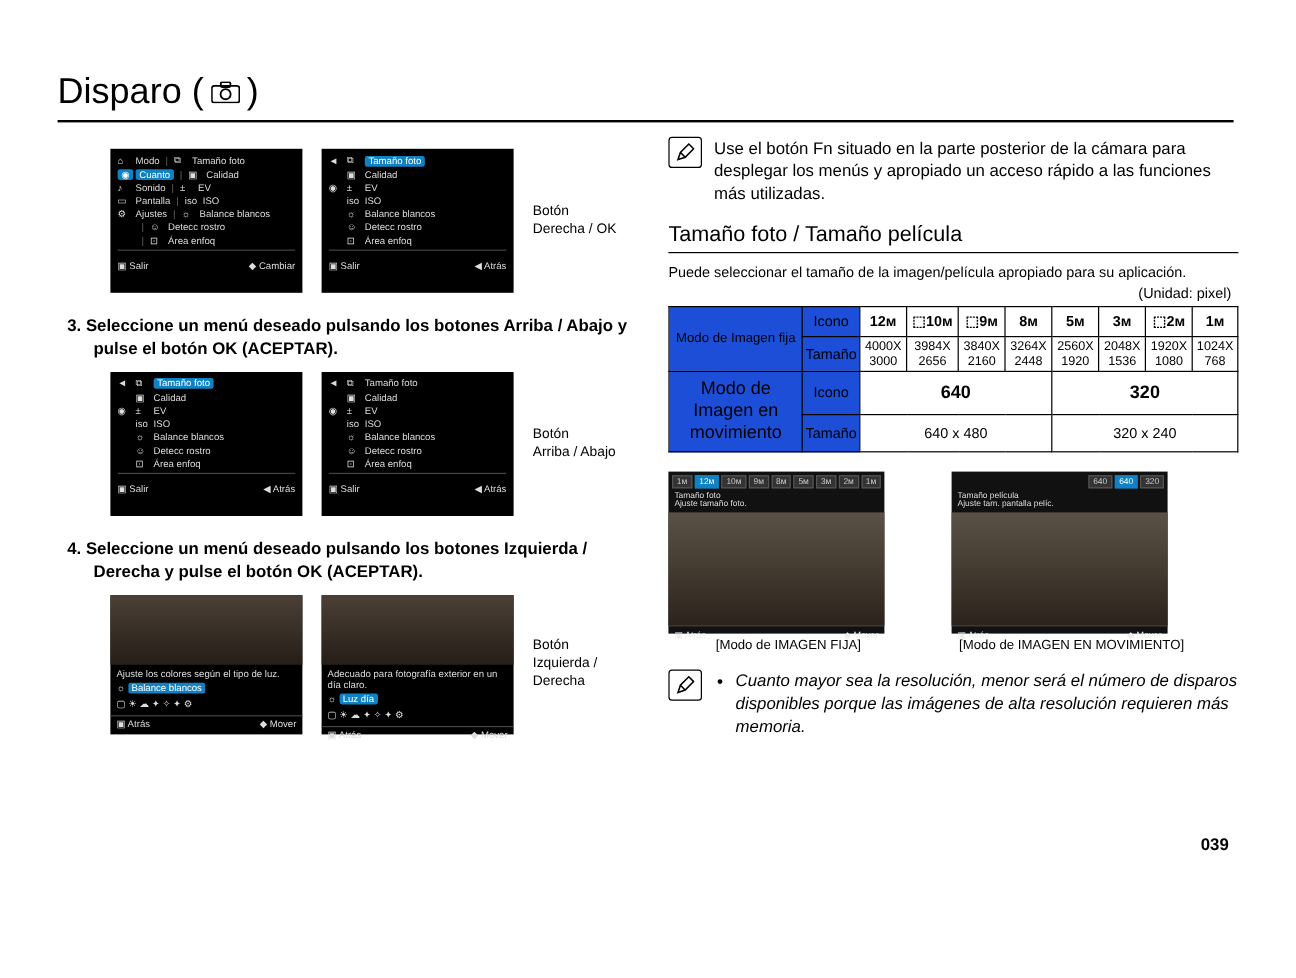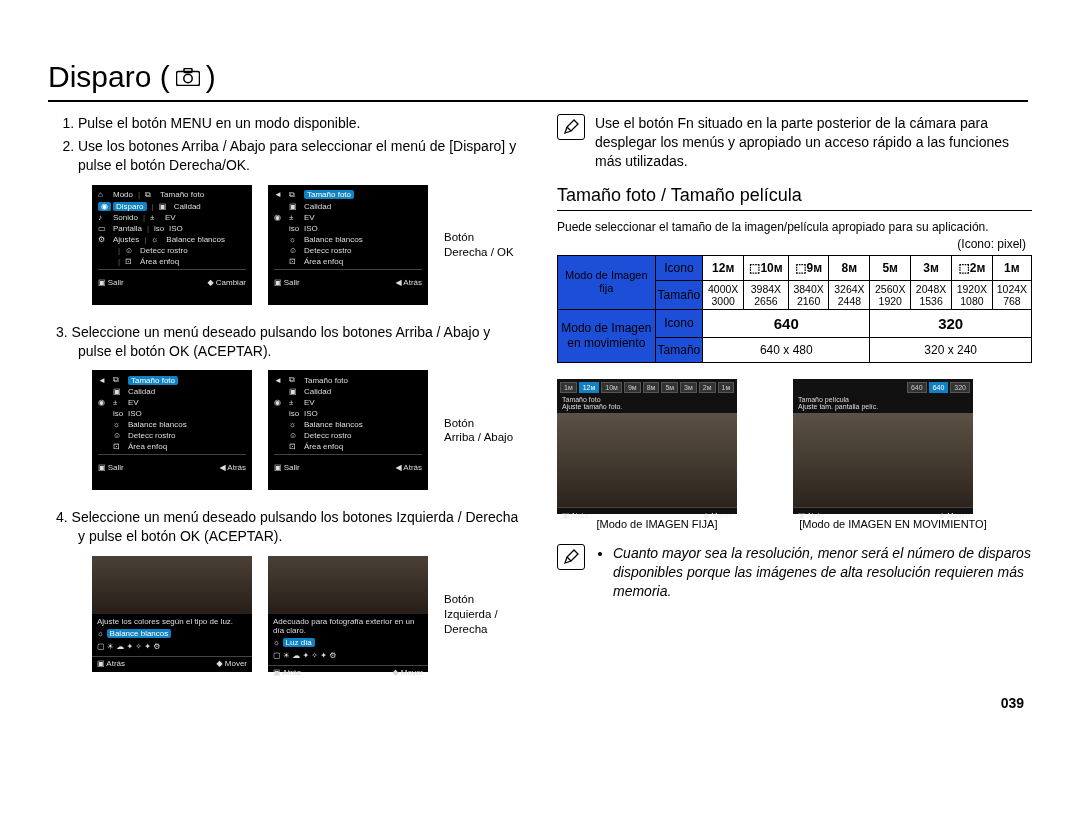--- a/index.html
+++ b/index.html
@@ -39,21 +39,21 @@
   .sect-title {
     font-size: 18px;
     font-weight: 400;
     margin: 0 0 8px 0;
     border-bottom: 1.5px solid #000;
     padding-bottom: 4px;
   }
 
   ol.instructions { margin: 0; padding-left: 30px; font-size: 14px; }
   ol.instructions > li { margin-bottom: 4px; line-height: 1.35; }
-  ol.instructions.three { list-style: none; padding-left: 30px; }
+  ol.instructions.three { list-style: none; padding-left: 30px; font-weight: bold; }
   ol.instructions.three li::before {
      content: attr(data-index) ". "; margin-left: -22px;
   }
 
   
   .screen-pair { display: flex; align-items: flex-start; gap: 16px; margin: 10px 0 18px 44px; }
   .screen {
     background: #000;
     color: #ddd;
     width: 160px;
@@ -130,37 +130,33 @@
           <circle cx="12" cy="10.5" r="4.2" fill="none" stroke="#000" stroke-width="1.5"></circle>
         </svg>
     </span>
     <span>)</span>
   </h1>
 
   <div class="cols">
 
     <div class="col-left">
 
-      <ol class="instructions">
-        <li>Pulse el botón MENU en un modo disponible.</li>
-        <li>Use los botones Arriba / Abajo para seleccionar el menú de [Disparo] y pulse el botón Derecha/OK.</li>
-      </ol>
 
       <div class="screen-pair">
         <div class="screen">
           <div class="row">
               <span class="ic">⌂</span>
               <span>Modo</span>
               <span class="sep"> | </span>
               <span class="ic">⧉</span>
               <span>Tamaño foto</span>
             </div>
           <div class="row">
               <span class="ic"><span class="hl">◉</span></span>
-              <span class="hl">Disparo</span>
+              <span class="hl">Cuanto</span>
               <span class="sep"> | </span>
               <span class="ic">▣</span>
               <span>Calidad</span>
             </div>
           <div class="row">
               <span class="ic">♪</span>
               <span>Sonido</span>
               <span class="sep"> | </span>
               <span class="ic">±</span>
               <span>EV</span>
@@ -377,21 +373,21 @@
         <div class="icon-box">
           <svg width="16" height="16" viewBox="0 0 16 16">
               <path d="M2 14 L4 8 L11 1 L15 5 L8 12 L2 14 Z M4 8 L8 12" fill="none" stroke="#000" stroke-width="1.3"></path>
             </svg>
         </div>
         <p>Use el botón Fn situado en la parte posterior de la cámara para desplegar los menús y apropiado un acceso rápido a las funciones más utilizadas.</p>
       </div>
 
       <h2 class="sect-title">Tamaño foto / Tamaño película</h2>
       <p style="font-size:12px;margin:6px 0 2px;line-height:1.35;">Puede seleccionar el tamaño de la imagen/película apropiado para su aplicación.</p>
-      <div class="unit">(Icono: pixel)</div>
+      <div class="unit">(Unidad: pixel)</div>
 
       <table class="size-table">
         <tbody>
             <tr>
           <th rowspan="2" class="grey vhead">Modo de Imagen fija</th>
           <th class="grey">Icono</th>
           <td class="icon-mp">12ᴍ</td>
           <td class="icon-mp">⬚10ᴍ</td>
           <td class="icon-mp">⬚9ᴍ</td>
           <td class="icon-mp">8ᴍ</td>
@@ -405,21 +401,21 @@
           <td>4000X 3000</td>
           <td>3984X 2656</td>
           <td>3840X 2160</td>
           <td>3264X 2448</td>
           <td>2560X 1920</td>
           <td>2048X 1536</td>
           <td>1920X 1080</td>
           <td>1024X 768</td>
         </tr>
         <tr>
-          <th rowspan="2" class="grey vhead" style="font-size:12px;">Modo de Imagen en movimiento</th>
+          <th rowspan="2" class="grey vhead" style="font-size:15px;">Modo de Imagen en movimiento</th>
           <th class="grey">Icono</th>
           <td colspan="4" style="font-weight:bold;font-size:15px;">640</td>
           <td colspan="4" style="font-weight:bold;font-size:15px;">320</td>
         </tr>
         <tr>
           <th class="grey">Tamaño</th>
           <td colspan="4">640 x 480</td>
           <td colspan="4">320 x 240</td>
         </tr>
       </tbody>

